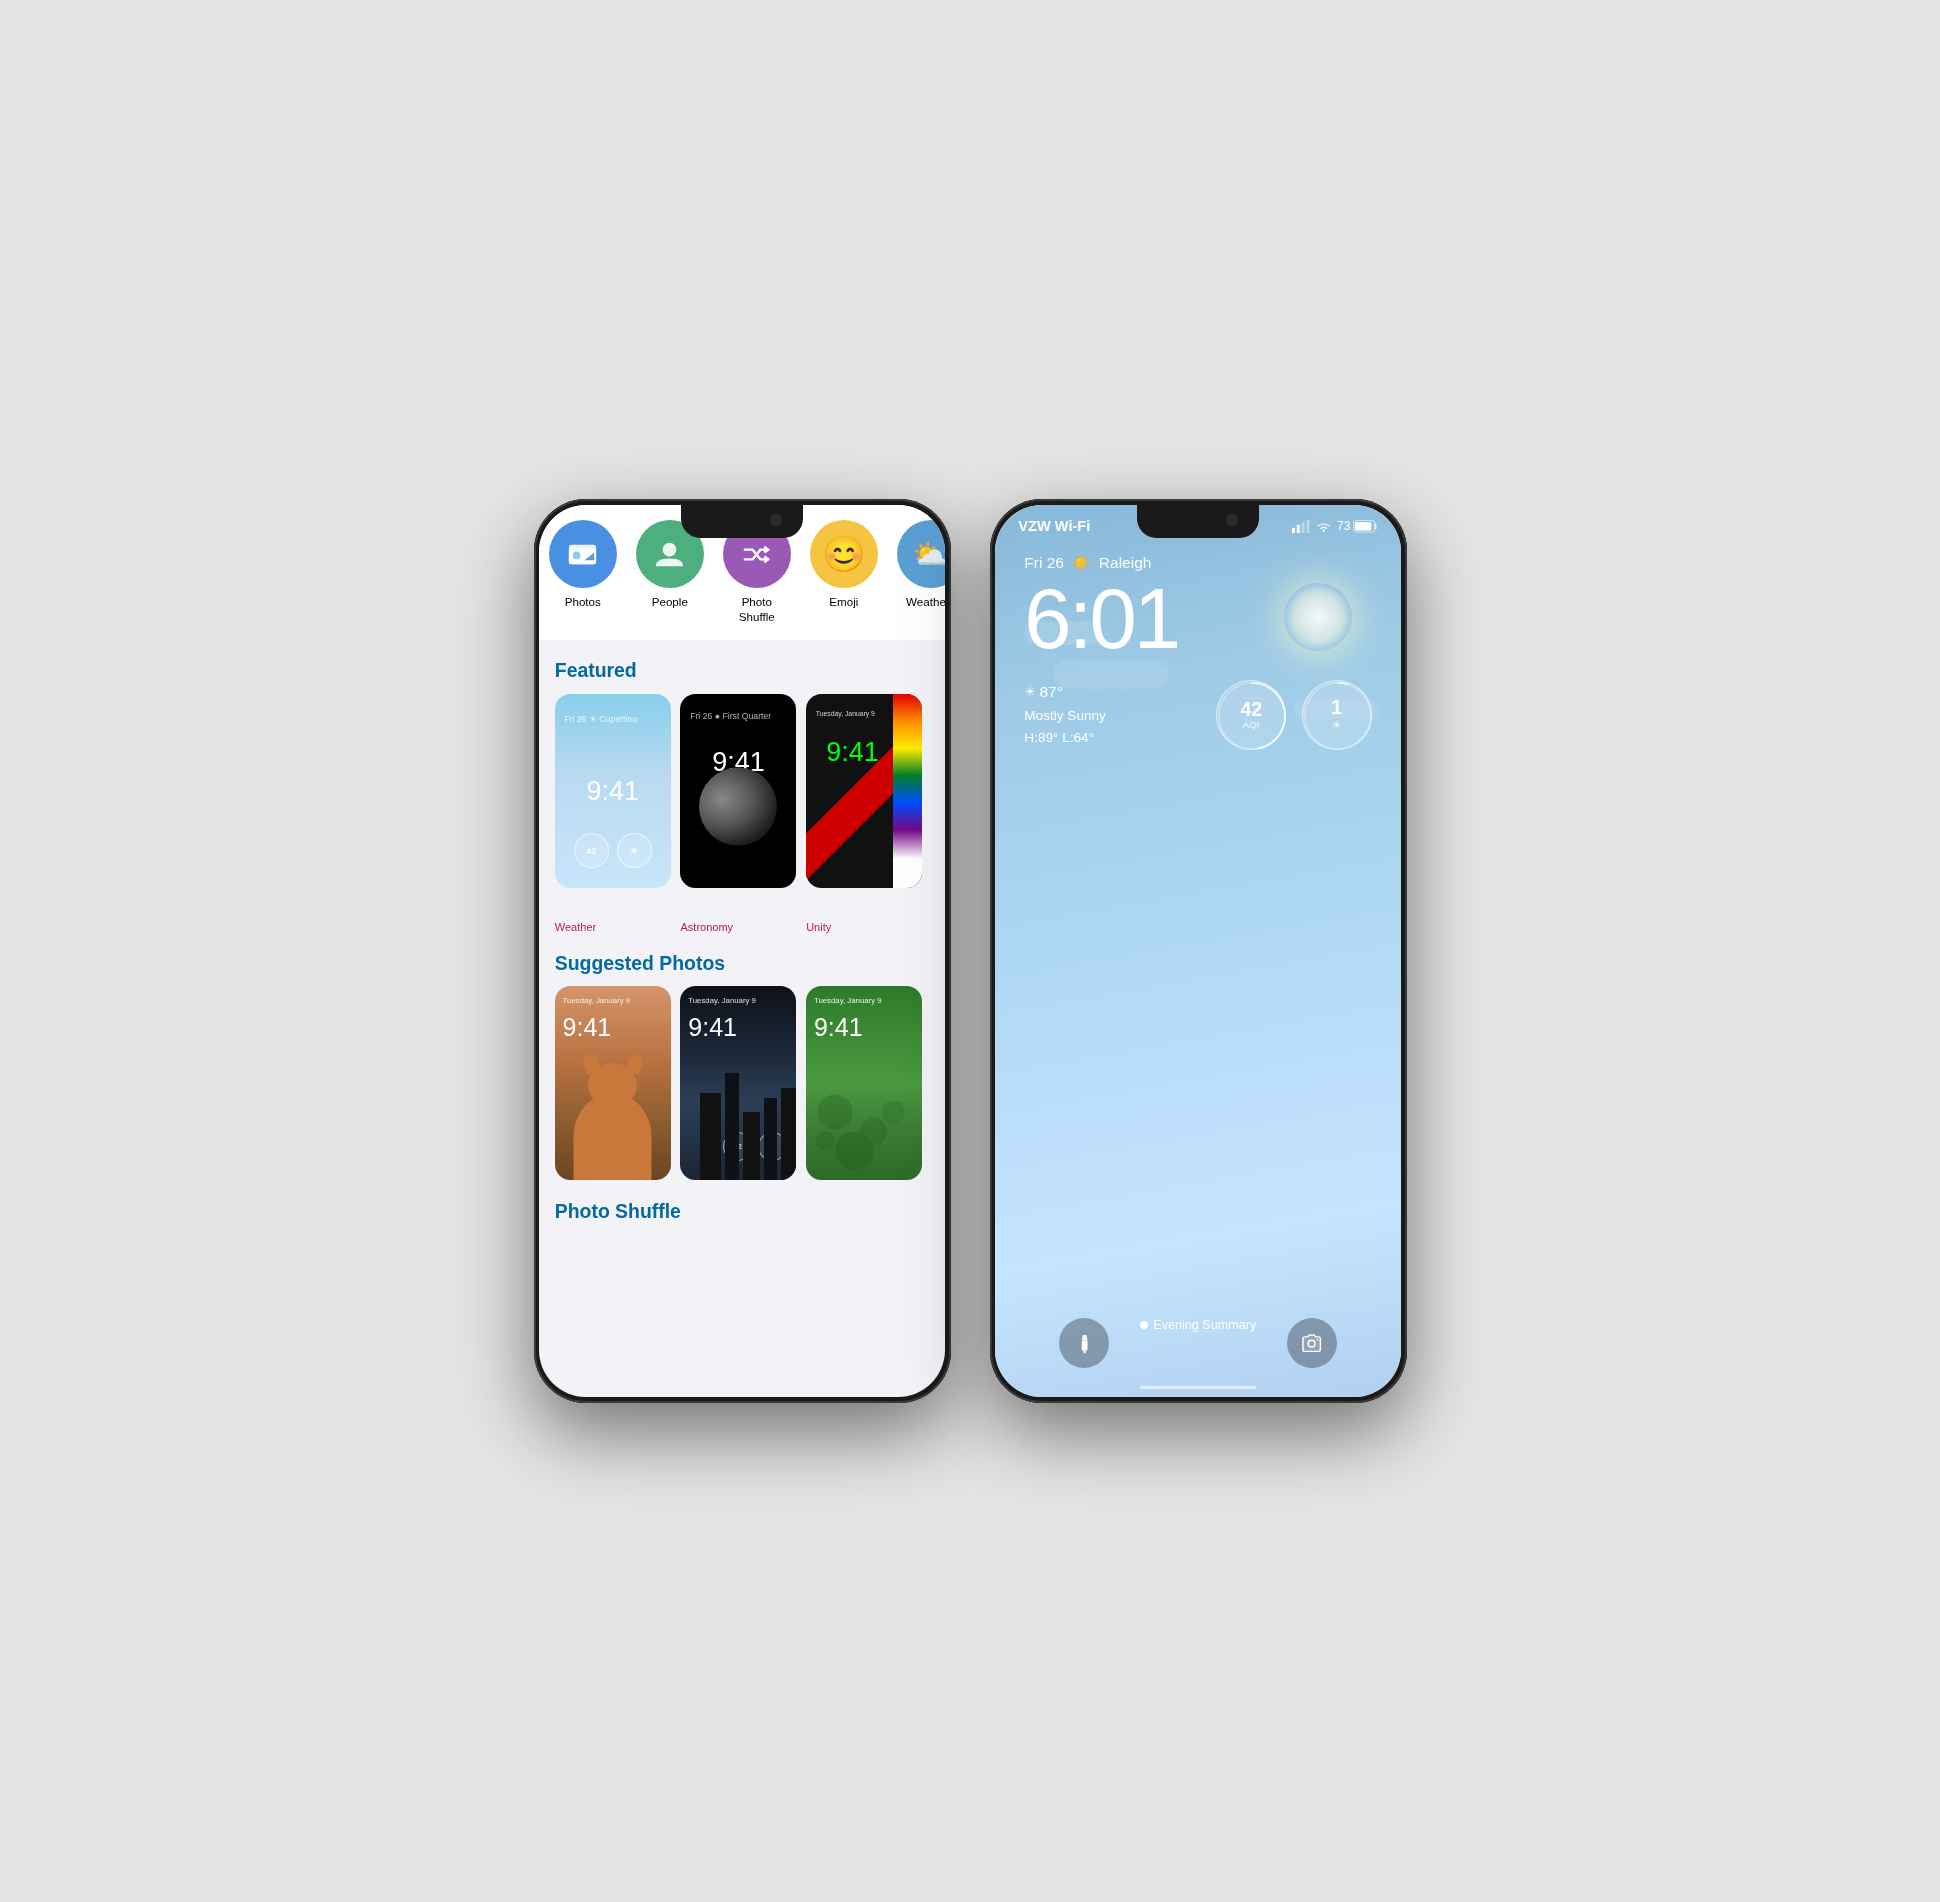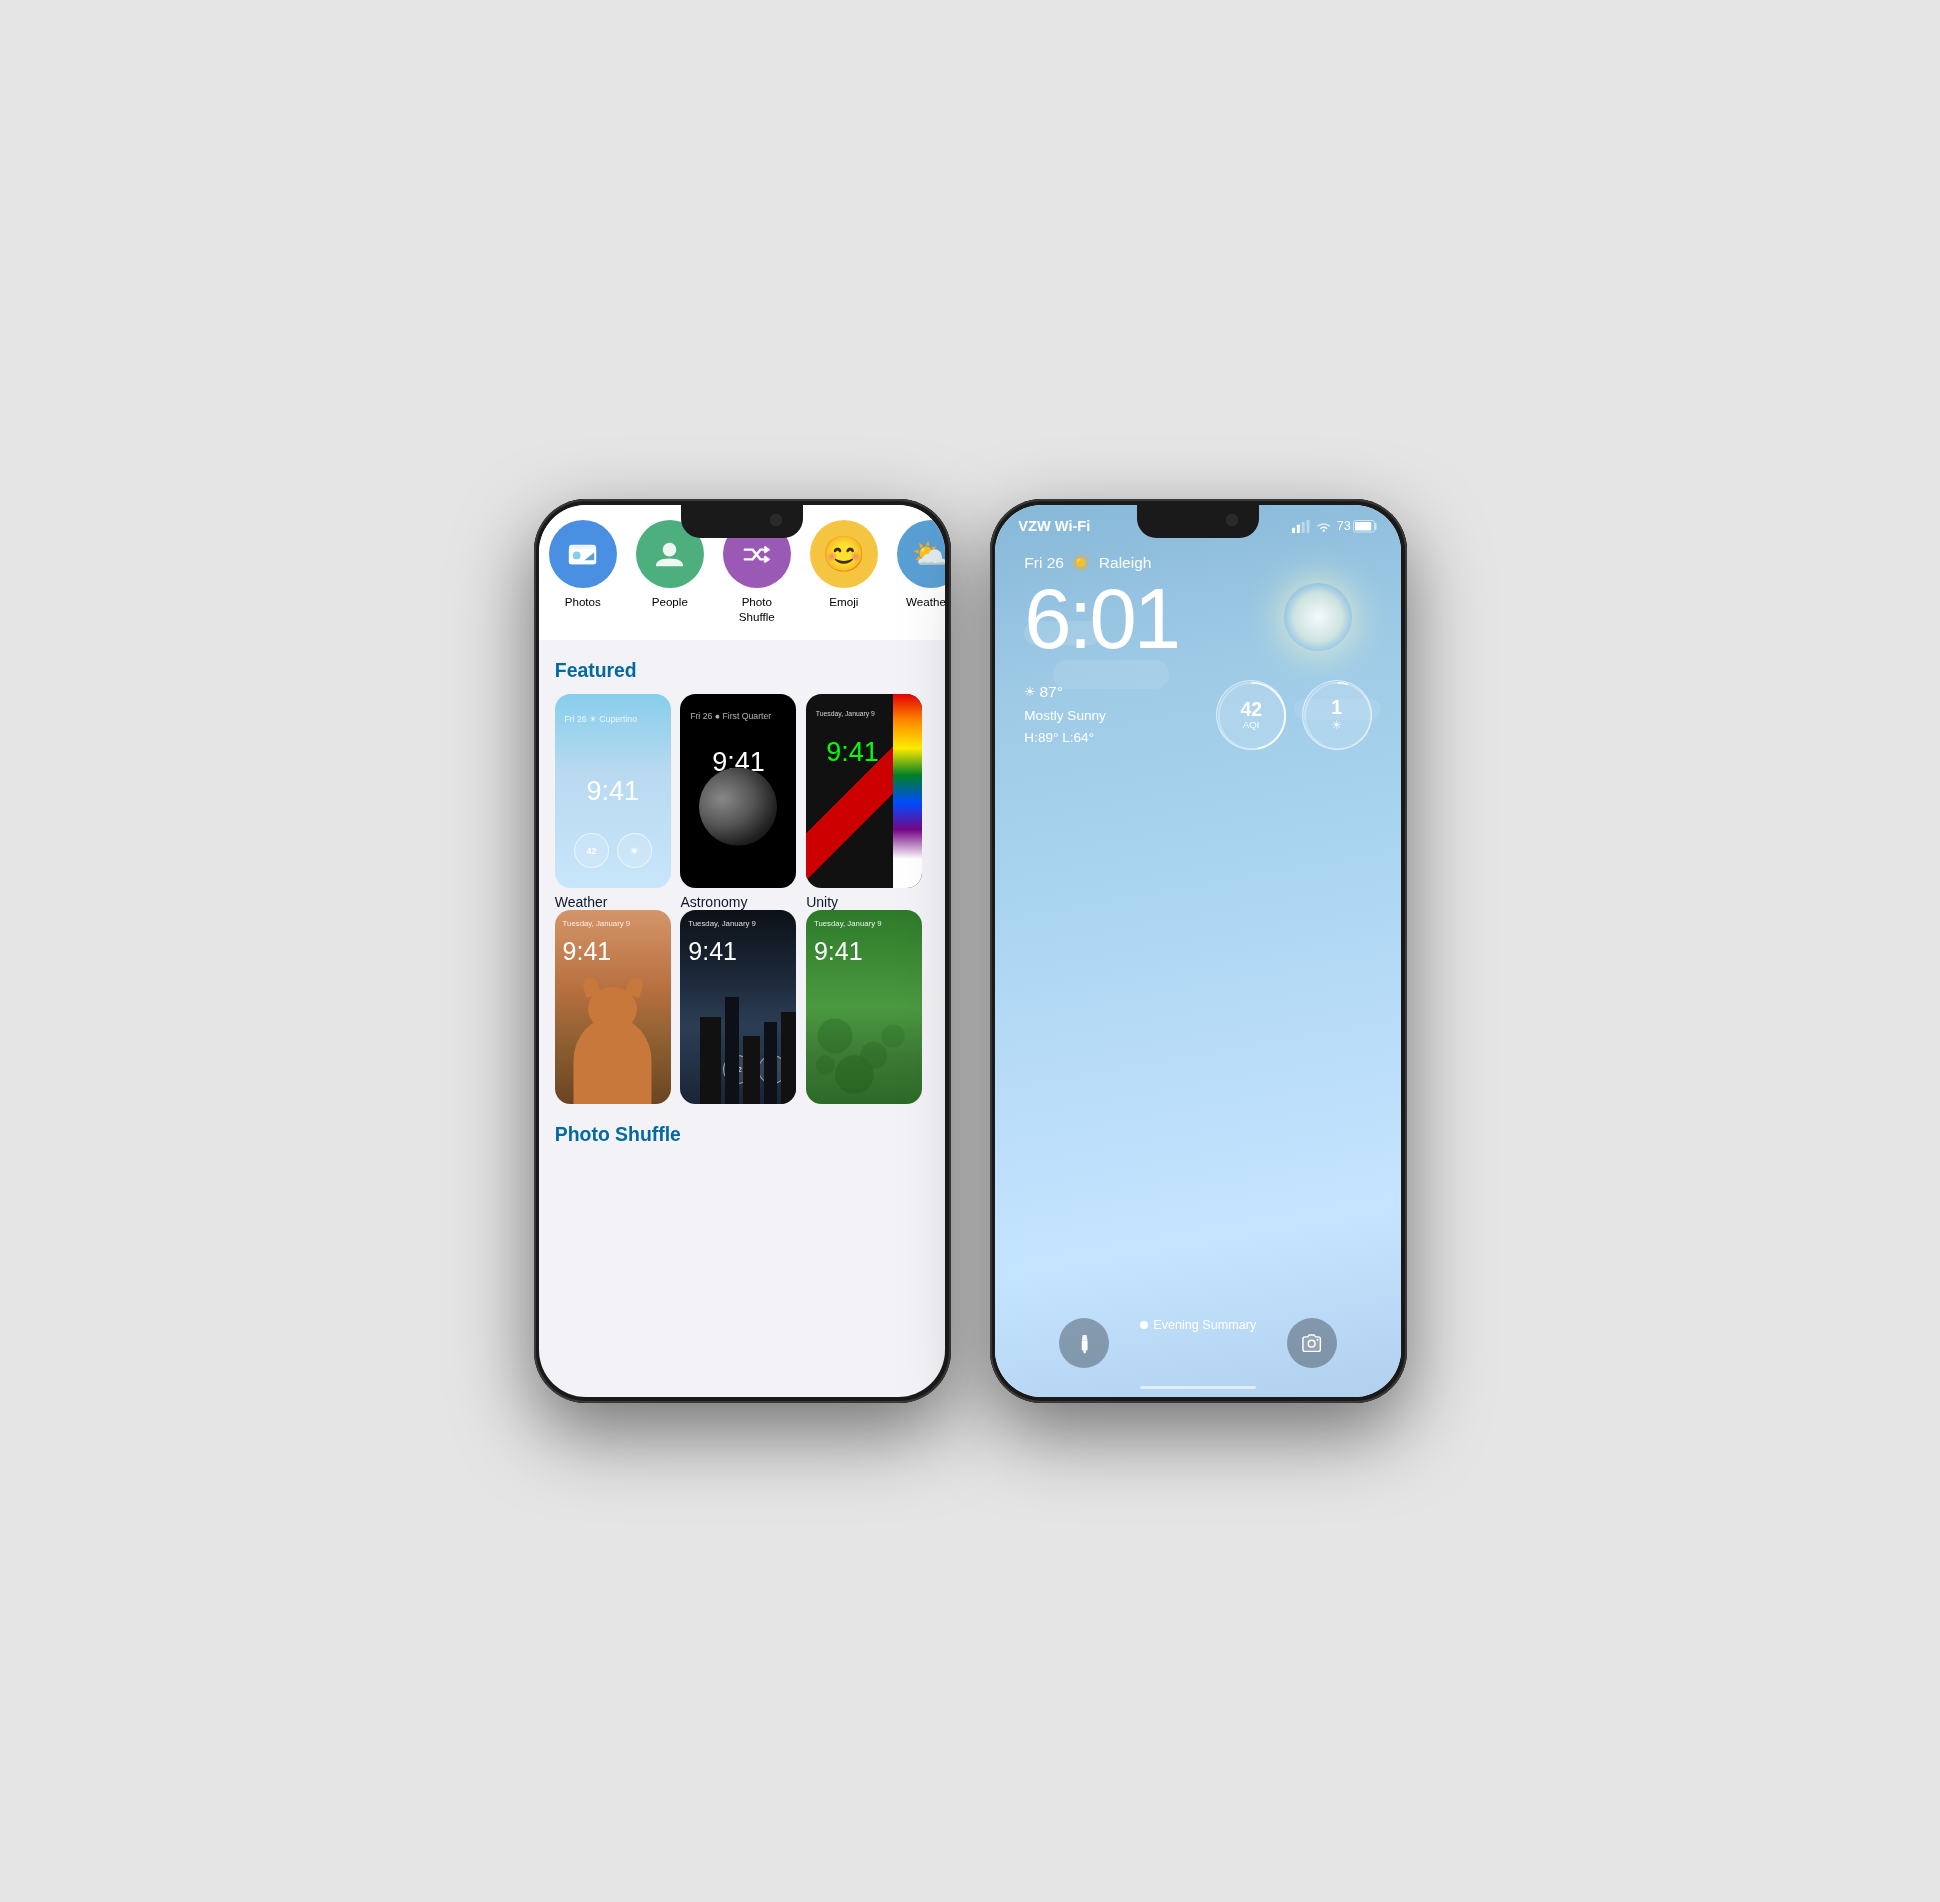--- a/index.html
+++ b/index.html
@@ -158,22 +158,23 @@
 
     .thumbnail-card {
       width: 116px;
       height: 194px;
       border-radius: 15.5px;
       overflow: hidden;
       position: relative;
     }
 
     .thumb-label {
-      font-size: 14px;
-      color: #0f172a;
+      font-size: 11px;
+      color: #be185d;
+      margin-top: 27px;
     }
 
     
     .thumb-weather {
       background: linear-gradient(180deg, #87ceeb 0%, #b8d9f0 40%, #c8e6fa 100%);
     }
     .thumb-weather-time {
       color: white;
       font-size: 27px;
       font-weight: 200;
@@ -523,20 +524,21 @@
               <div class="thumb-unity-rainbow"></div>
               <div class="thumb-unity-small" style="color:rgba(255,255,255,0.8); position:absolute; top:15.5px; left:9.7px; font-size:6.8px;">
                 Tuesday, January 9
               </div>
               <div class="thumb-unity-time">9:41</div>
             </div>
             <span class="thumb-label">Unity</span>
           </div>
         </div>
 
+        <div class="section-header">Suggested Photos</div>
 
         <div class="thumbnails-row scrollbar-hide">
 
           <div class="thumbnail-item">
             <div class="thumbnail-card" style="background:linear-gradient(180deg, #d4956a 0%, #b87040 40%, #8b5e30 70%, #6b4423 100%);">
               <div style="position:absolute; top:9.7px; left:7.8px; color:rgba(255,255,255,0.85); font-size:7.8px;">Tuesday, January 9</div>
               <div style="position:absolute; top:27px; left:7.8px; color:white; font-size:25px; font-weight:200;">9:41</div>
 
               <div style="position:absolute; bottom:0; left:50%; transform:translateX(-50%); width:87px; height:107px;">
                 <div style="position:absolute; bottom:0; left:50%; transform:translateX(-50%); width:78px; height:87px; background:#c8783a; border-radius:50% 50% 0 0;"></div>

